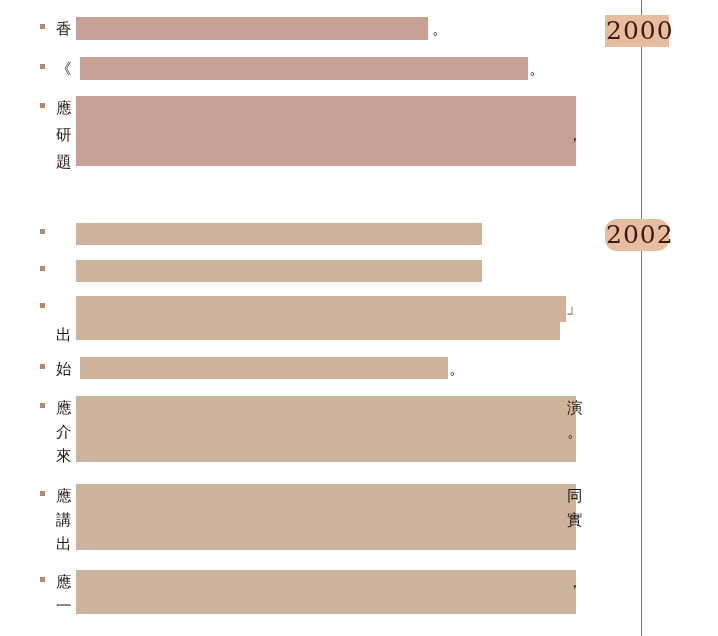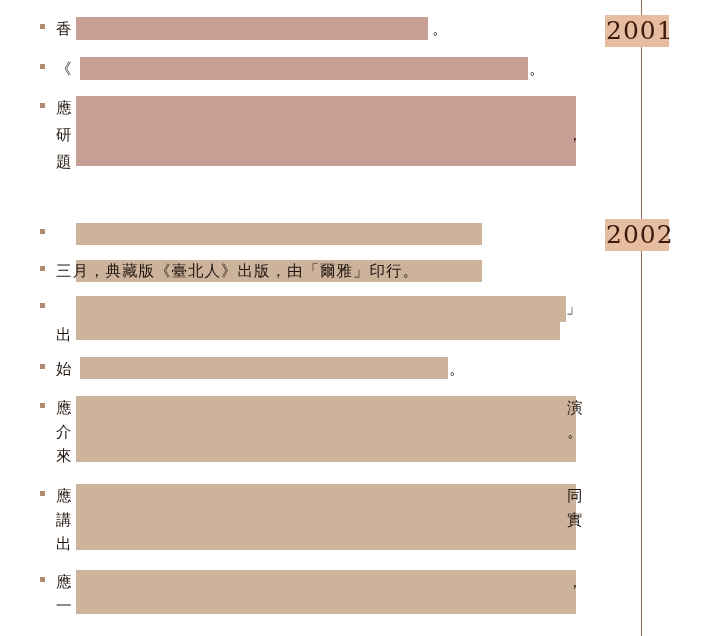--- a/index.html
+++ b/index.html
@@ -85,22 +85,22 @@
     color: #20160f;
   }
 </style>
 </head>
 <body>
 
 <div class="page">
 
   <div class="timeline-rule"></div>
 
-  <div class="year" style="top:16px;">2001</div>
-  <div class="year" style="top:220px;">2002</div>
+  <div class="year" style="top:16px;">2000</div>
+  <div class="year" style="top:220px;border-radius:11px;">2002</div>
 
   <div class="entry" style="top:16px;">
     <span class="bullet"></span>
     <span class="line" style="left:16px; top:0px;">香</span>
   </div>
   <div class="blk rose" style="left:76px; top:17px; width:352px; height:23px;"></div>
   <span class="tail" style="left:432px; top:16px;">。</span>
 
   <div class="entry" style="top:56px;">
     <span class="bullet"></span>
@@ -120,21 +120,20 @@
 
   <div class="entry" style="top:221px;">
     <span class="bullet"></span>
   </div>
   <div class="blk" style="left:76px; top:223px; width:406px; height:22px;"></div>
 
   <div class="entry" style="top:258px;">
     <span class="bullet"></span>
   </div>
   <div class="blk" style="left:76px; top:260px; width:406px; height:22px;"></div>
-  <span class="line" style="left:56px; top:258px; z-index:5;">三月，典藏版《臺北人》出版，由「爾雅」印行。</span>
 
   <div class="entry" style="top:295px;">
     <span class="bullet"></span>
     <span class="line" style="left:16px; top:27px;">出</span>
   </div>
   <div class="blk" style="left:76px; top:296px; width:490px; height:26px;"></div>
   <div class="blk" style="left:76px; top:322px; width:484px; height:18px;"></div>
   <span class="tail" style="left:566px; top:295px;">」</span>
 
   <div class="entry" style="top:356px;">

